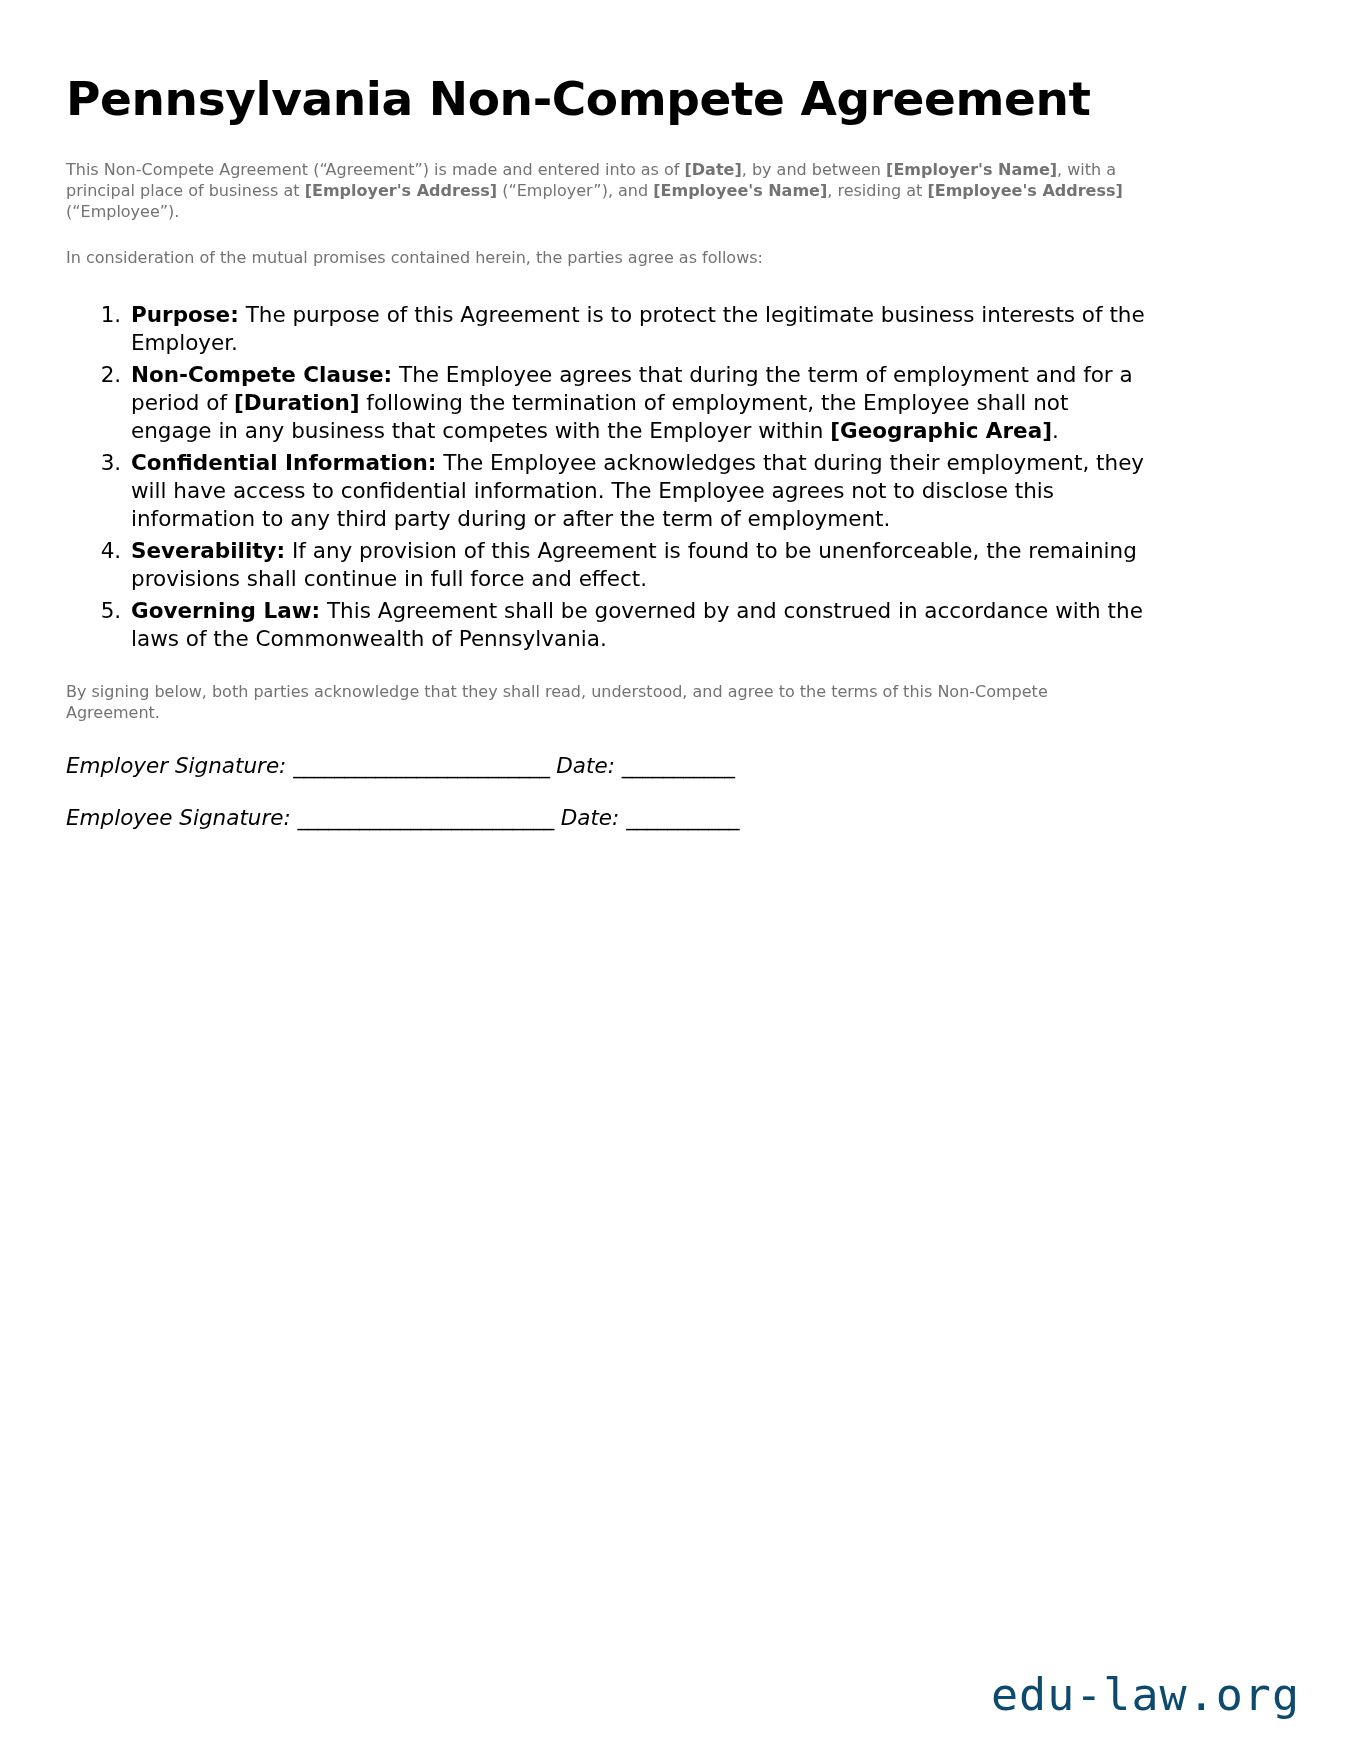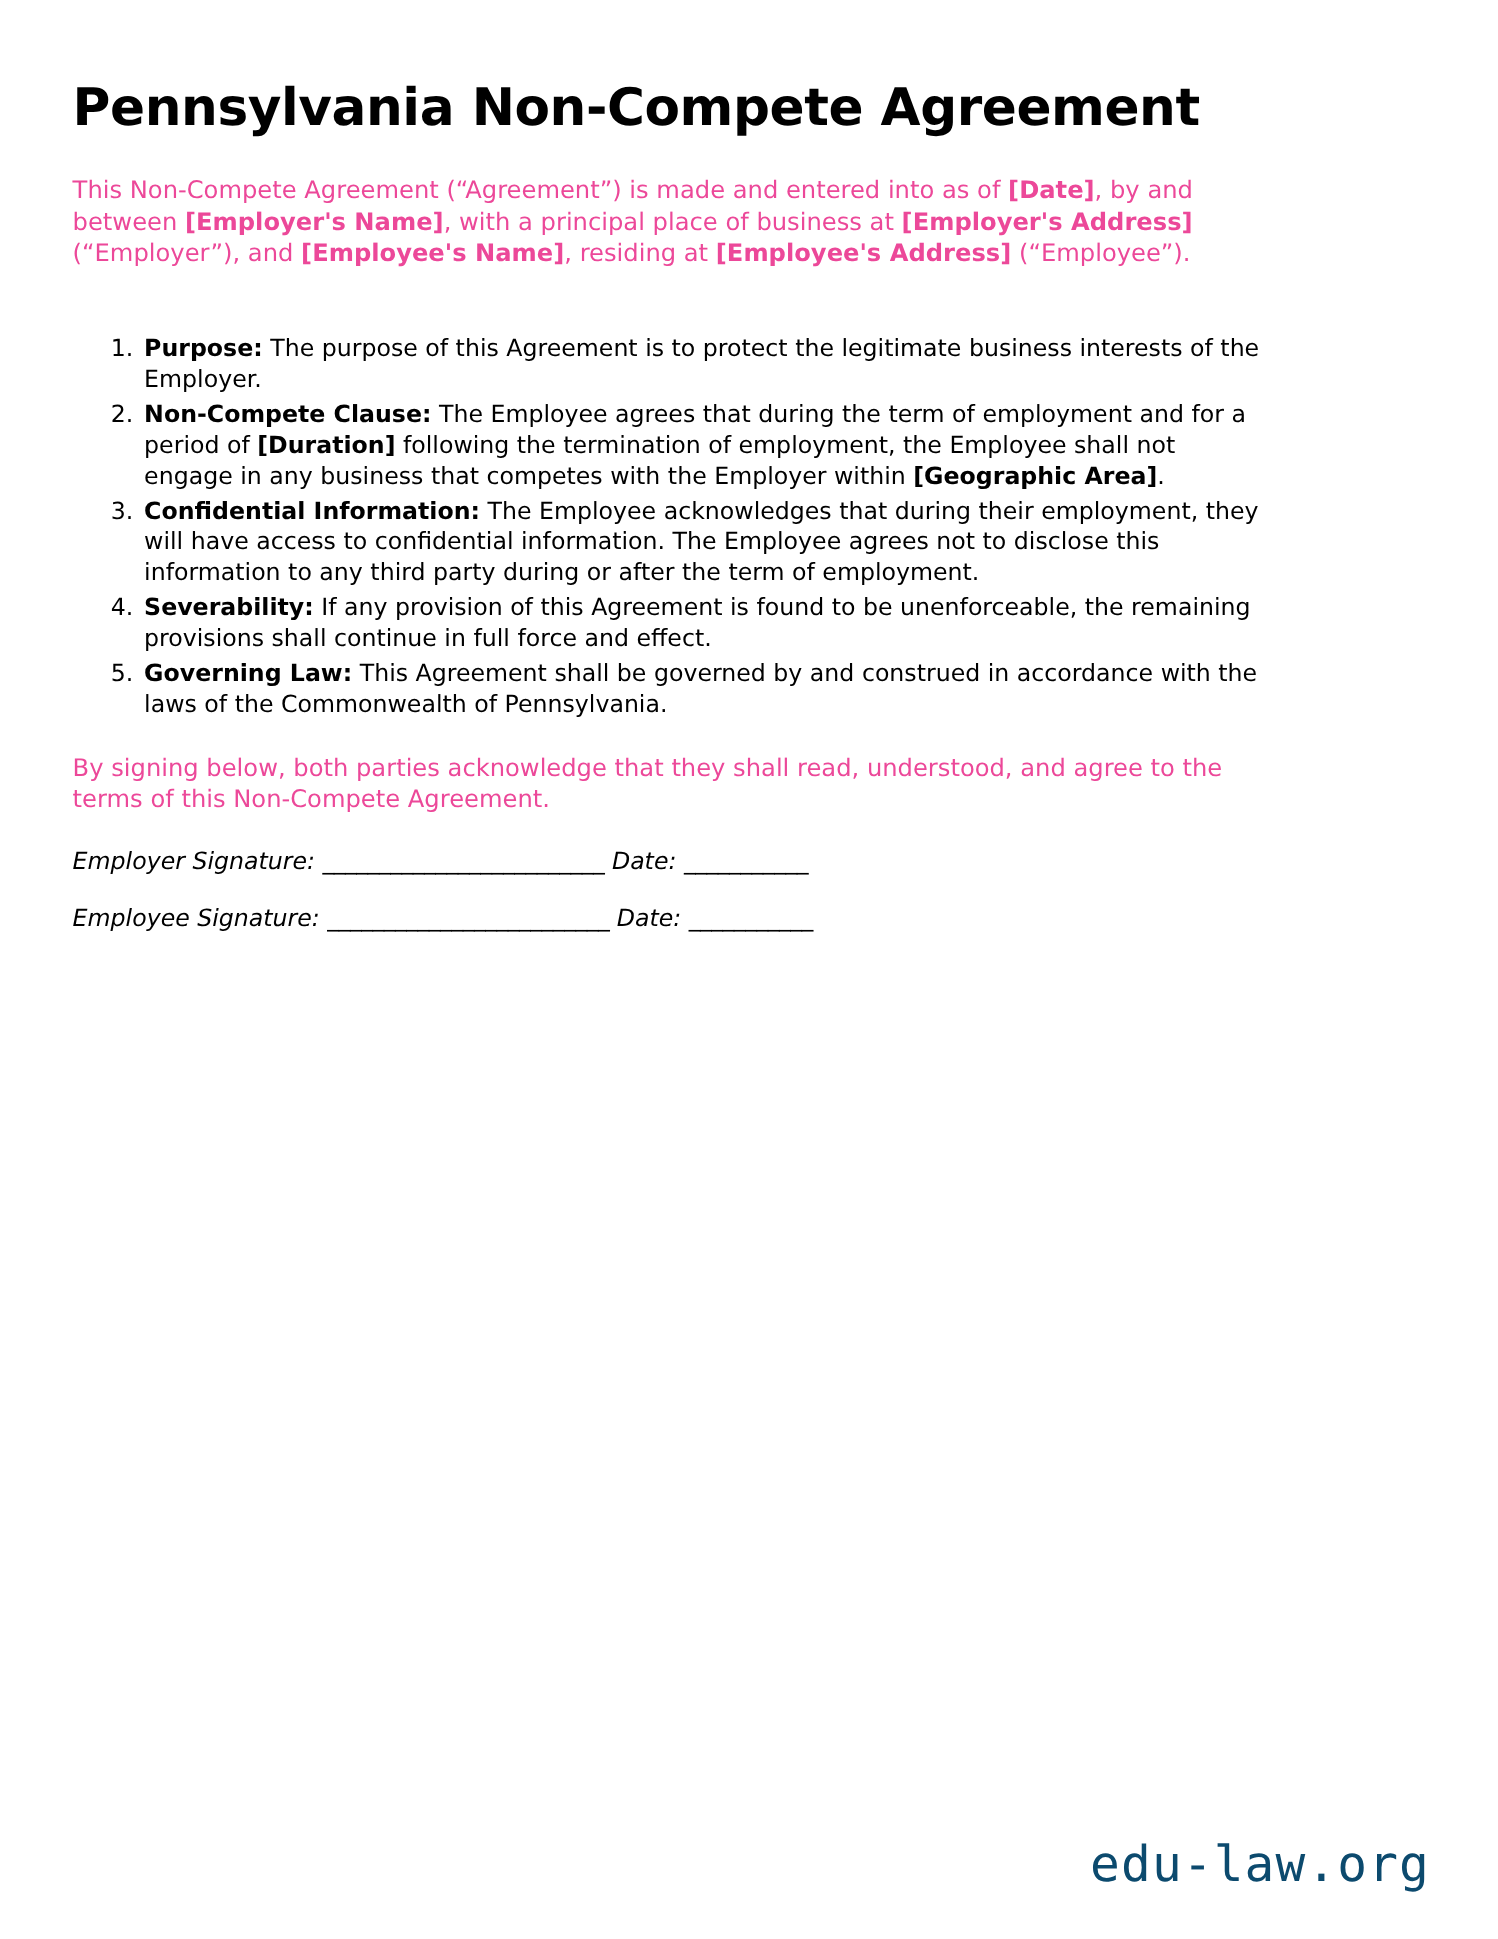--- a/index.html
+++ b/index.html
@@ -34,25 +34,25 @@
     font-size: 47px;
     font-weight: bold;
     line-height: 1.15;
     letter-spacing: -0.4px;
     margin: 0 0 0 0;
     padding: 0;
     color: #000;
     white-space: nowrap;
   }
   p.para {
-    font-size: 22px;
+    font-size: 16px;
     line-height: 1.30;
     margin: 0;
     padding: 0;
-    color: #ec4899;
+    color: #737373;
     text-align: left;
   }
   .spacer-28 { height: 34px; }
   .spacer-22 { height: 26px; }
   .spacer-24 { height: 28px; }
   .spacer-30 { height: 30px; }
   ol.clauses {
     margin: 0;
     padding: 0 0 0 62px;
     font-size: 21.5px;
@@ -101,20 +101,21 @@
   <div class="content">
 
     <h1 class="doc-title">Pennsylvania Non-Compete Agreement</h1>
 
     <div class="spacer-28"></div>
 
     <p class="para"><span>This Non-Compete Agreement (“Agreement”) is made and entered into as of </span><b>[Date]</b><span>, by and between </span><b>[Employer's Name]</b><span>, with a principal place of business at </span><b>[Employer's Address]</b><span> (“Employer”), and </span><b>[Employee's Name]</b><span>, residing at </span><b>[Employee's Address]</b><span> (“Employee”).</span></p>
 
     <div class="spacer-22"></div>
 
+    <p class="para">In consideration of the mutual promises contained herein, the parties agree as follows:</p>
 
     <div class="spacer-24"></div>
 
     <ol class="clauses">
       <li><b>Purpose:</b><span> The purpose of this Agreement is to protect the legitimate business interests of the Employer.</span></li>
       <li><b>Non-Compete Clause:</b><span> The Employee agrees that during the term of employment and for a period of </span><b>[Duration]</b><span> following the termination of employment, the Employee shall not engage in any business that competes with the Employer within </span><b>[Geographic Area]</b><span>.</span></li>
       <li><b>Confidential Information:</b><span> The Employee acknowledges that during their employment, they will have access to confidential information. The Employee agrees not to disclose this information to any third party during or after the term of employment.</span></li>
       <li><b>Severability:</b><span> If any provision of this Agreement is found to be unenforceable, the remaining provisions shall continue in full force and effect.</span></li>
       <li><b>Governing Law:</b><span> This Agreement shall be governed by and construed in accordance with the laws of the Commonwealth of Pennsylvania.</span></li>
     </ol>

